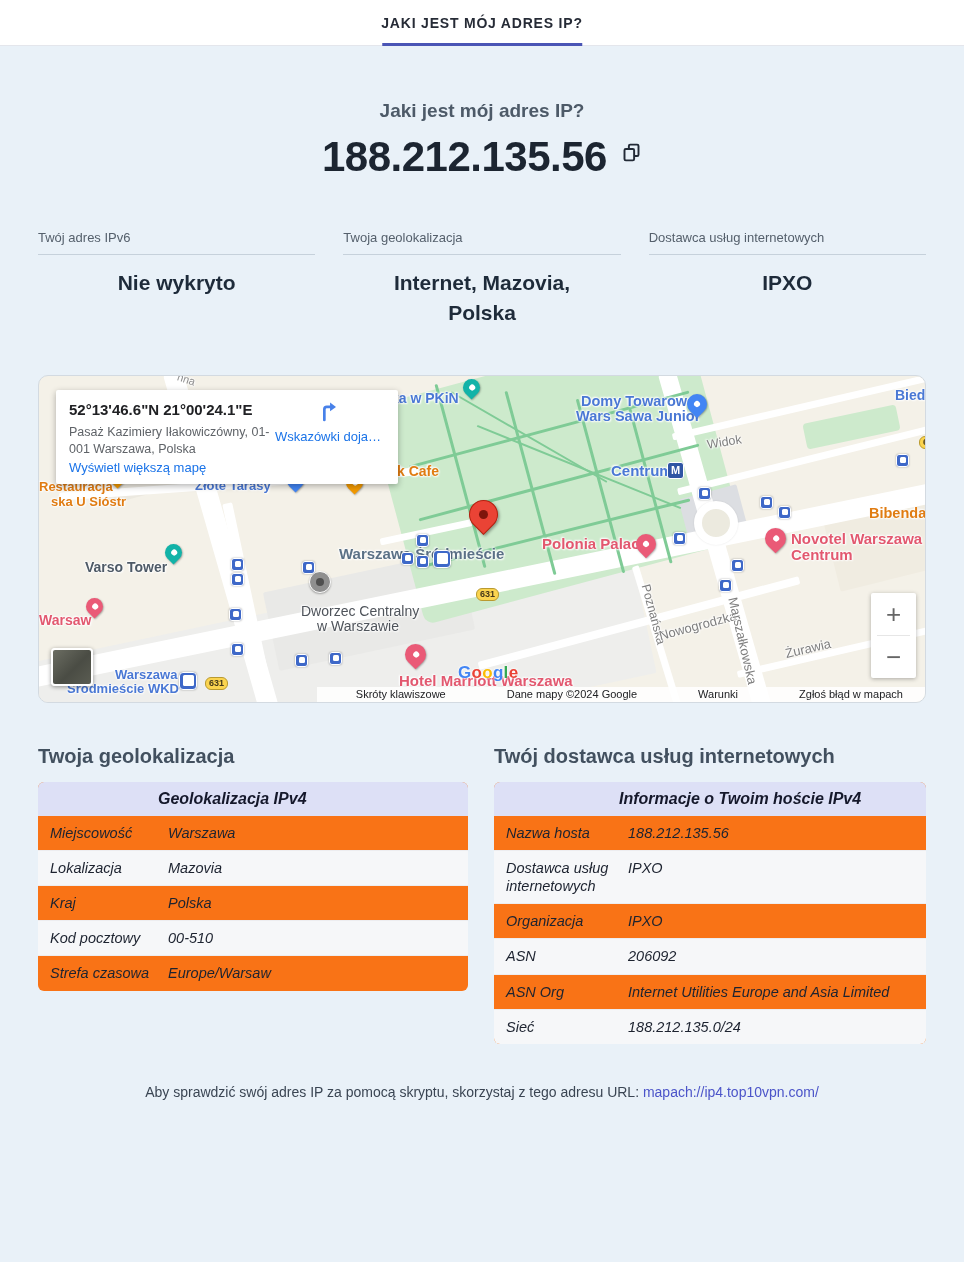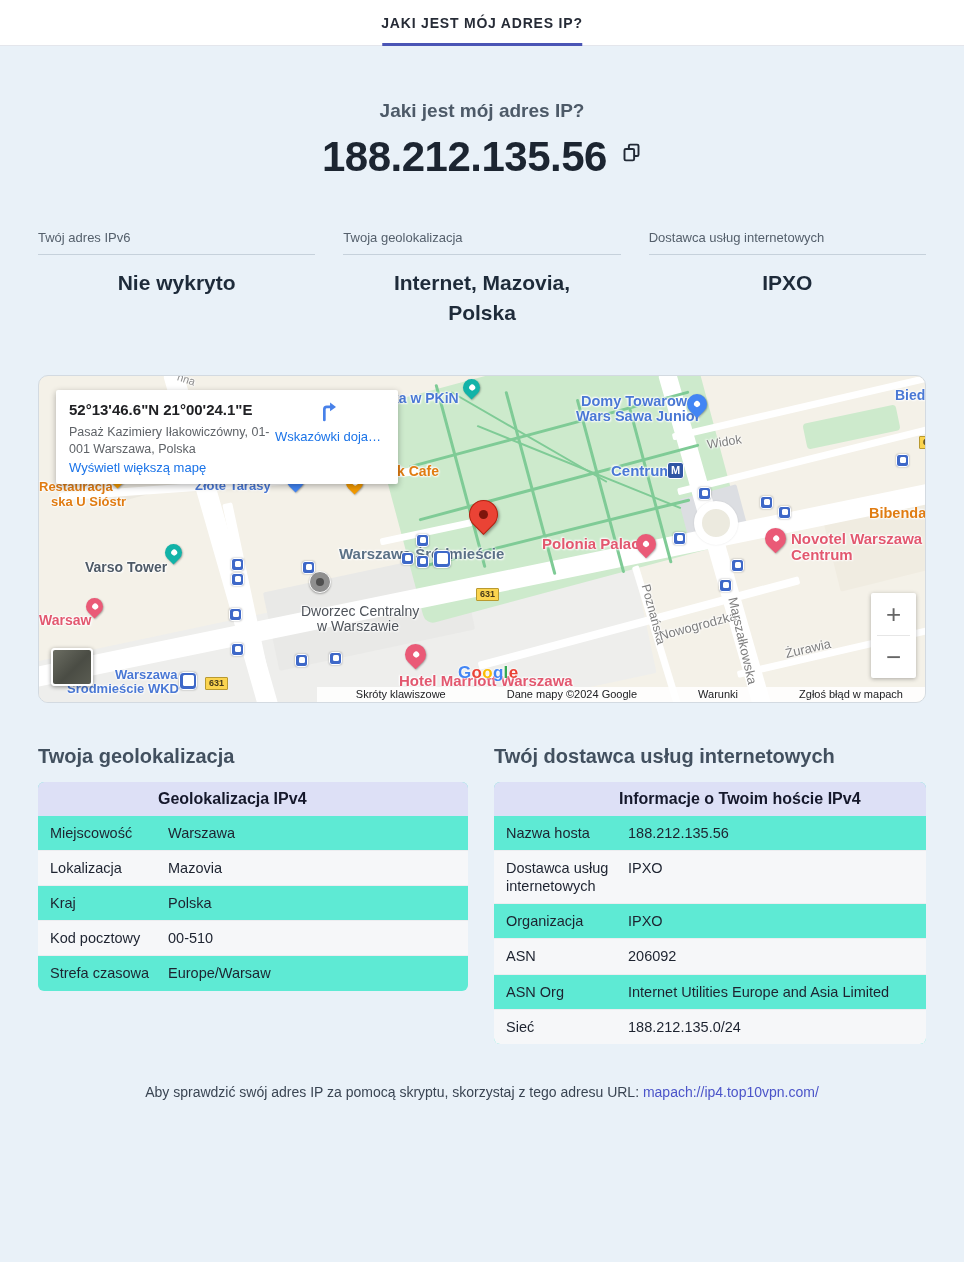--- a/index.html
+++ b/index.html
@@ -44,21 +44,21 @@
   .pin-dot{position:absolute;left:50%;top:50%;width:6px;height:6px;margin:-3px 0 0 -3px;background:#fff;border-radius:50%;}
   .m-redpin{width:27px;height:27px;border-radius:50% 50% 50% 0;transform:rotate(-45deg);
     background:#ea4335;border:1px solid #b3200f;box-shadow:0 2px 3px rgba(0,0,0,.35);}
   .m-redpin .pin-dot{width:9px;height:9px;margin:-4.5px 0 0 -4.5px;background:#7e150c;}
   .m-circle{width:20px;height:20px;border-radius:50%;background:#8f8f8f;border:1.5px solid #fff;box-shadow:0 1px 2px rgba(0,0,0,.3);}
   .m-circle .pin-dot{width:8px;height:8px;margin:-4px 0 0 -4px;background:#4f4f4f;}
   .m-transit{width:11px;height:11px;background:#3e68c8;border:1px solid #fff;border-radius:3px;box-shadow:0 0 2px rgba(0,0,0,.35);}
   .m-bigtransit{width:16px;height:16px;background:#3e68c8;border:1px solid #fff;border-radius:4px;box-shadow:0 0 2px rgba(0,0,0,.35);}
   .transit-glyph{position:absolute;left:2.5px;right:2.5px;top:2px;bottom:3px;background:#fff;border-radius:1.5px;}
   .m-shield{background:#fbd44f;border:1px solid #b99a30;color:#46391a;font-size:9px;font-weight:700;
-    line-height:11px;padding:0 3px;border-radius:1px;}
+    line-height:11px;padding:0 3px;border-radius:6px;}
   .m-metro{width:15px;height:15px;background:#2f55a4;color:#fff;font-size:11px;font-weight:700;
     text-align:center;line-height:15px;border-radius:3px;border:1px solid #fff;}
   .m-round{width:28px;height:28px;border-radius:50%;background:#eceadf;border:8px solid #fff;box-shadow:0 0 2px rgba(0,0,0,.1);}
   .m-thumb{width:38px;height:34px;border-radius:4px;border:2px solid #fff;
     background:linear-gradient(135deg,#6b6d62 0%,#4a4c44 55%,#5a5c52 100%);box-shadow:0 1px 4px rgba(0,0,0,.4);cursor:pointer;}
   
   .map-card{position:absolute;left:17px;top:14px;width:342px;height:94px;background:#fff;border-radius:2px;
     box-shadow:0 2px 6px rgba(0,0,0,.3);z-index:5;}
   .mc-coords{position:absolute;left:13px;top:11px;font-size:15px;font-weight:700;color:#202124;}
   .mc-addr{position:absolute;left:13px;top:34px;width:205px;font-size:12.5px;line-height:1.35;color:#5f6368;}
@@ -75,21 +75,21 @@
     text-shadow:0 0 2px #fff,0 0 3px #fff;}
   .map-attr{position:absolute;right:0;bottom:0;height:15px;display:flex;align-items:center;
     background:rgba(255,255,255,.85);z-index:4;}
   .map-attr span{font-size:11px;color:#202124;padding:0 22px;white-space:nowrap;margin-left:17px;}
   .map-attr span[data-interactable="true"]{cursor:pointer;}
   
   .tables{display:flex;justify-content:space-between;margin-top:42px;}
   .tbl-col-left{width:430px;}
   .tbl-col-right{width:432px;}
   .tbl-title{font-size:20px;font-weight:700;color:#42505f;margin:0 0 14px 0;}
-  table.info{border-collapse:collapse;width:100%;background:#5eead4;border-radius:6px;overflow:hidden;font-size:14.5px;}
+  table.info{border-collapse:collapse;width:100%;background:#f97316;border-radius:6px;overflow:hidden;font-size:14.5px;font-style:italic;}
   table.info th{background:#dde0f6;height:32px;text-align:left;font-size:16px;font-weight:700;color:#15182b;}
   .tbl-col-left th{padding-left:120px;}
   .tbl-col-right th{padding-left:125px;}
   table.info td{color:#1d2330;padding:8px 10px 8px 12px;vertical-align:top;line-height:1.25;border-bottom:1px solid #ededf0;}
   table.info td:first-child{width:108px;}
   .tbl-col-right table.info td:first-child{width:112px;}
   table.info td:last-child{padding-left:0;}
   .tbl-col-left table.info td:last-child{padding-left:0;}
   table.info tr:nth-child(even) td{background:#f6f7f9;}
   table.info tr:last-child td{border-bottom:none;}

